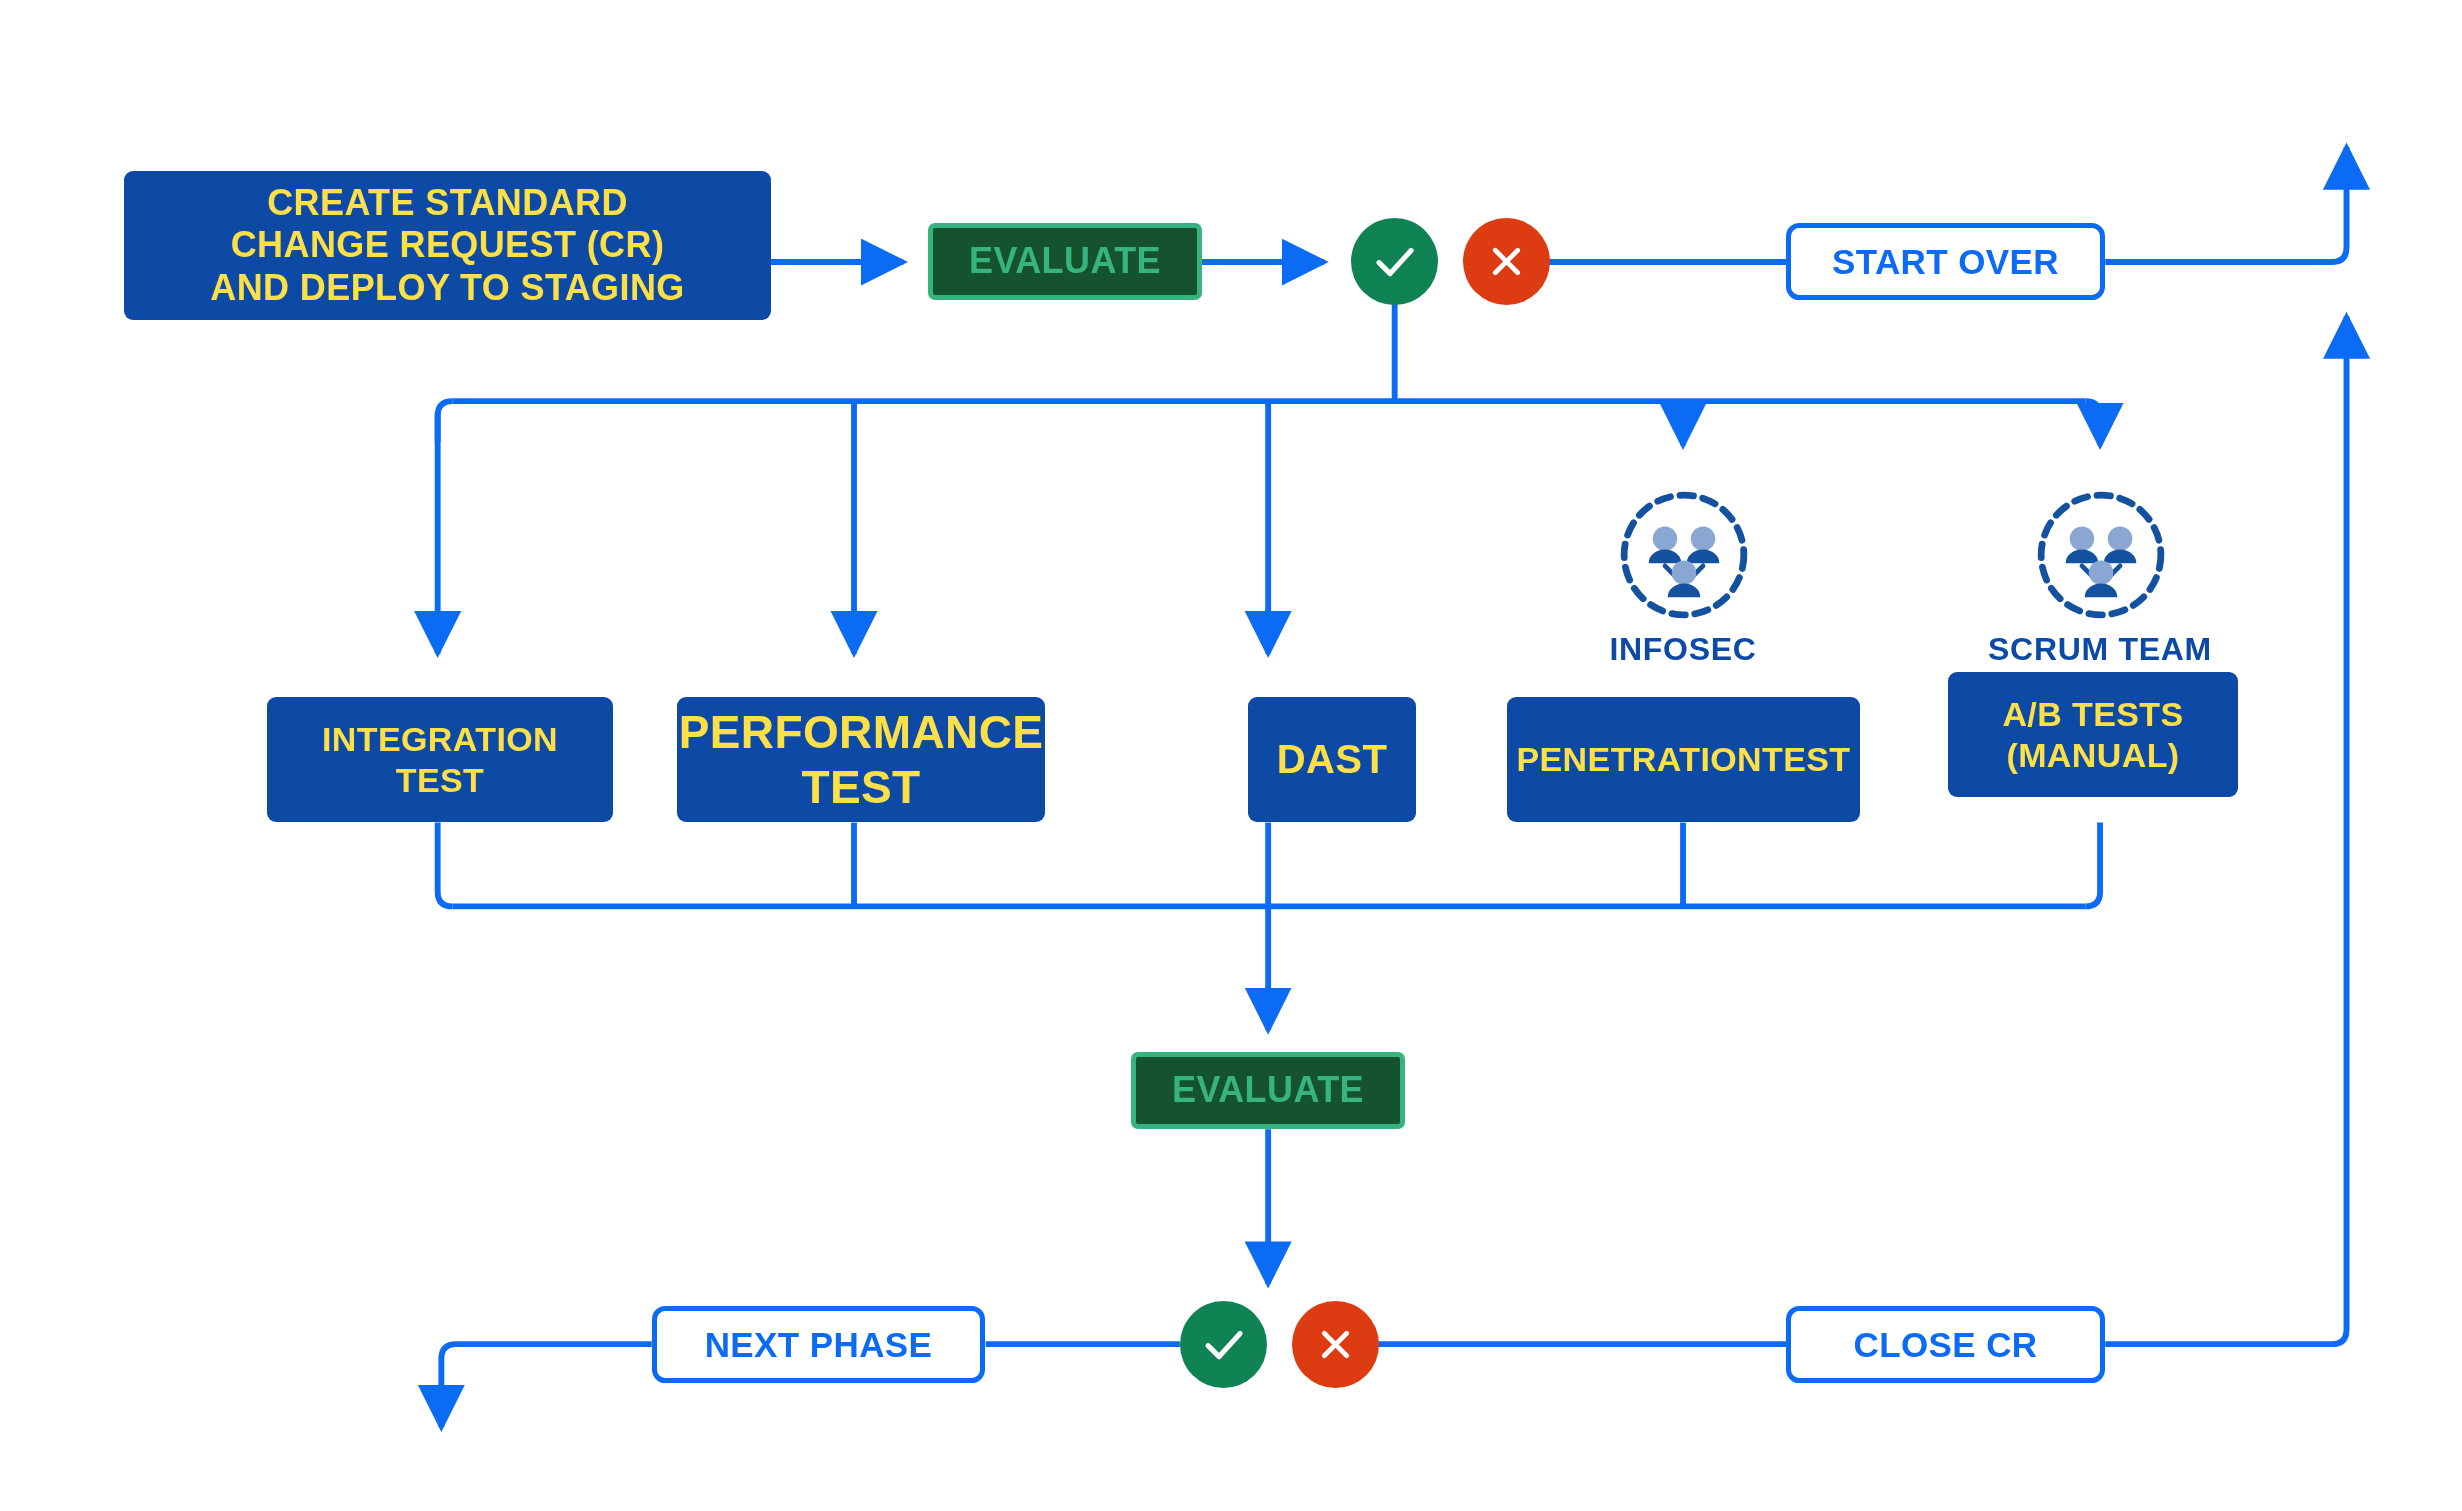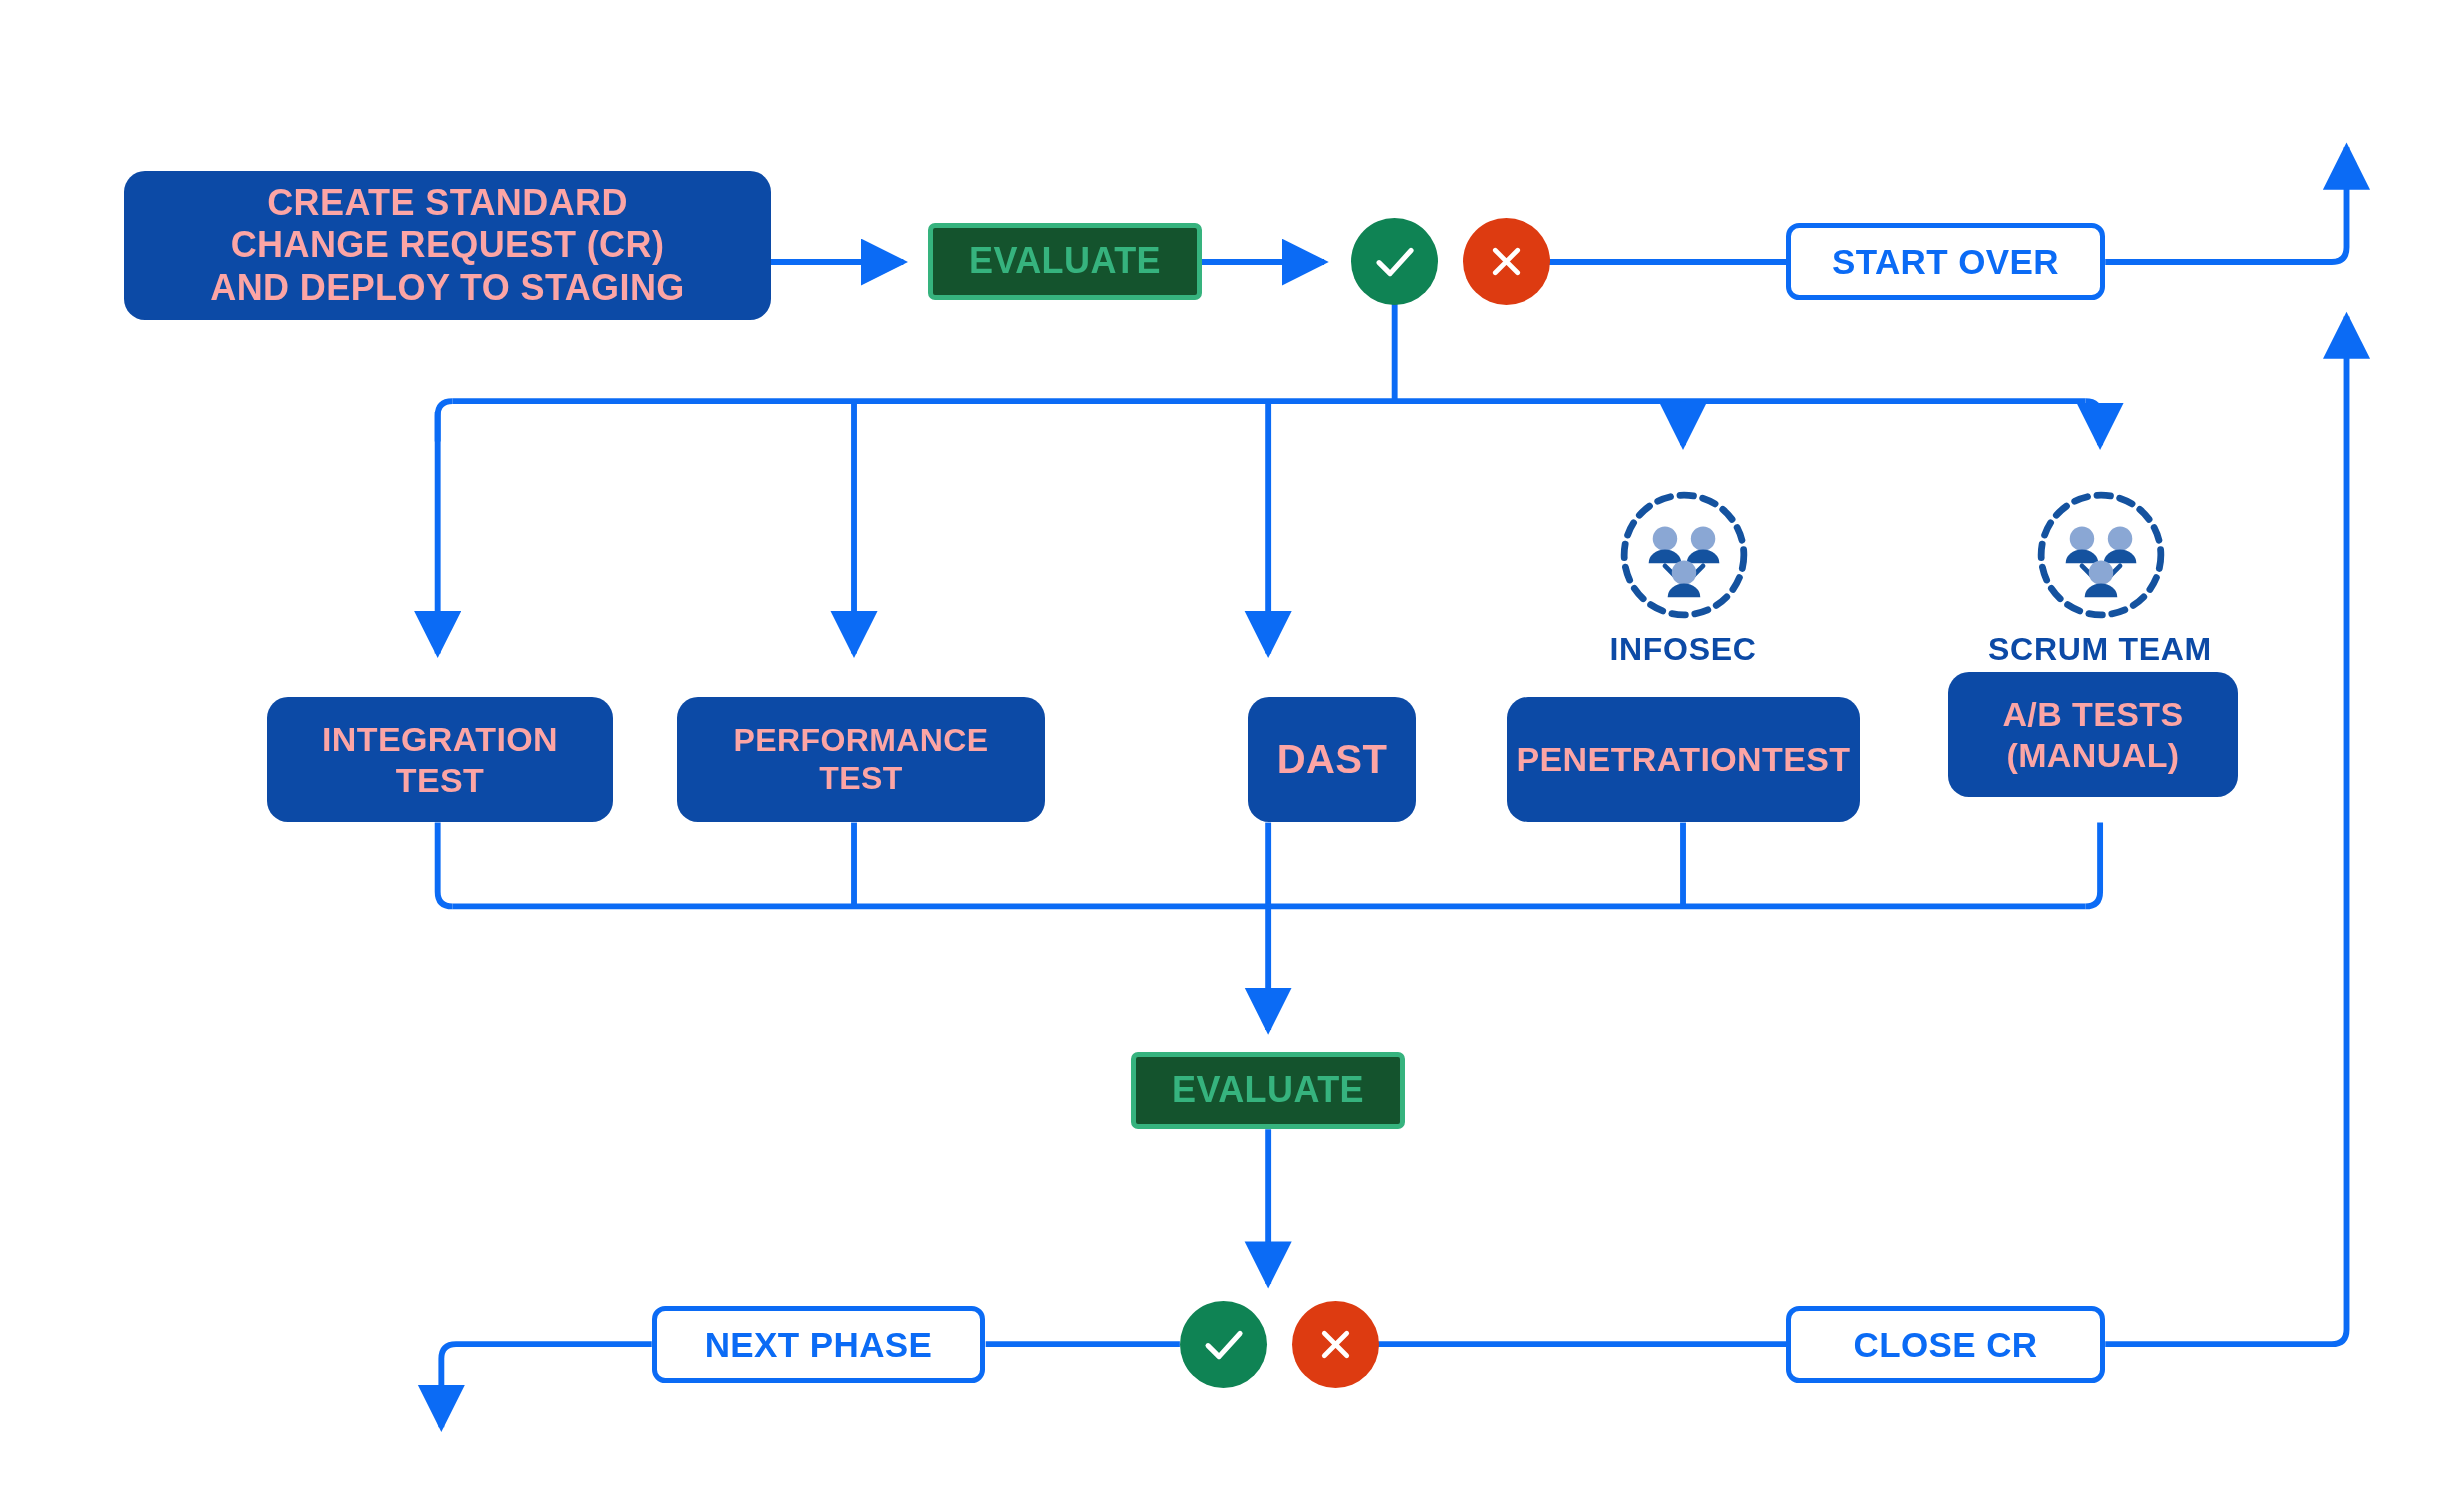--- a/index.html
+++ b/index.html
@@ -33,22 +33,22 @@
     display: flex;
     align-items: center;
     justify-content: center;
     text-align: center;
     font-weight: bold;
     letter-spacing: 0.4px;
     line-height: 1.18;
   }
   .node-filled {
     background: #0c4aa6;
-    color: #fca5a5;
-    border-radius: 21px;
+    color: #fde047;
+    border-radius: 9px;
   }
   .node-outline-blue {
     background: #ffffff;
     color: #0b6bf5;
     border: 5.1px solid #0b6bf5;
     border-radius: 13.2px;
     text-align: right;
   }
   .node-outline-green {
     background: #14532d;
@@ -190,21 +190,21 @@
       <path d="M38 81 a12 10 0 0 1 24 0 z" fill="#14529f"></path>
     </svg>
   </div>
   <div class="label-caption" style="left:1953px; top:631px; width:294px;">SCRUM TEAM</div>
 
   <div class="node node-filled" style="left:267px; top:697px; width:346px; height:125px; font-size:34px; flex-direction:column;">
     <span>INTEGRATION</span>
     <span>TEST</span>
   </div>
 
-  <div class="node node-filled" style="left:677px; top:697px; width:368px; height:125px; font-size:32px; flex-direction:column;">
+  <div class="node node-filled" style="left:677px; top:697px; width:368px; height:125px; font-size:46px; flex-direction:column;">
     <span>PERFORMANCE</span>
     <span>TEST</span>
   </div>
 
   <div class="node node-filled" style="left:1248px; top:697px; width:168px; height:125px; font-size:40px; flex-direction:column;">
     <span>DAST</span>
   </div>
 
   <div class="node node-filled" style="left:1507px; top:697px; width:353px; height:125px; font-size:34px; flex-direction:row;">
     <span>PENETRATION</span>

